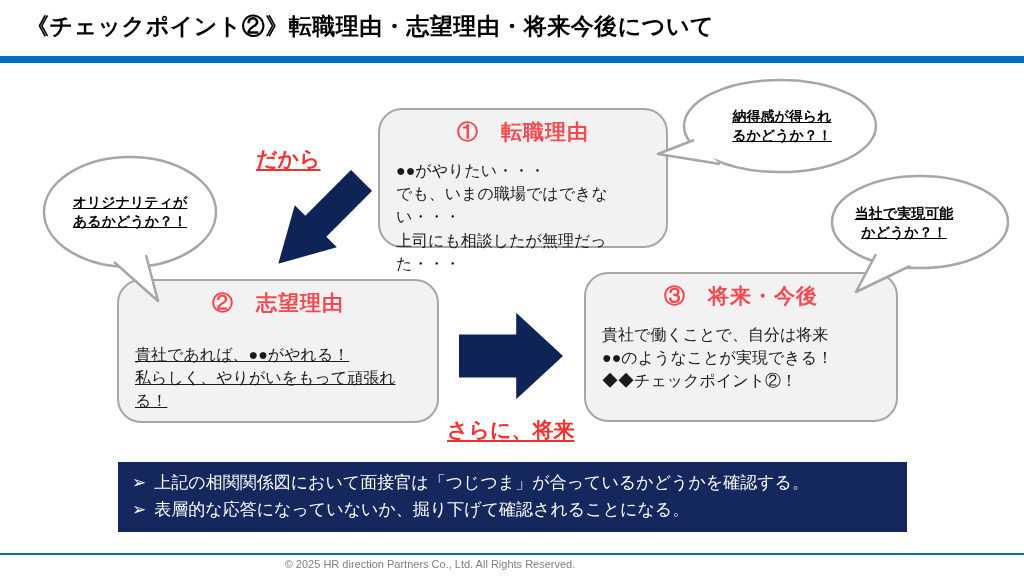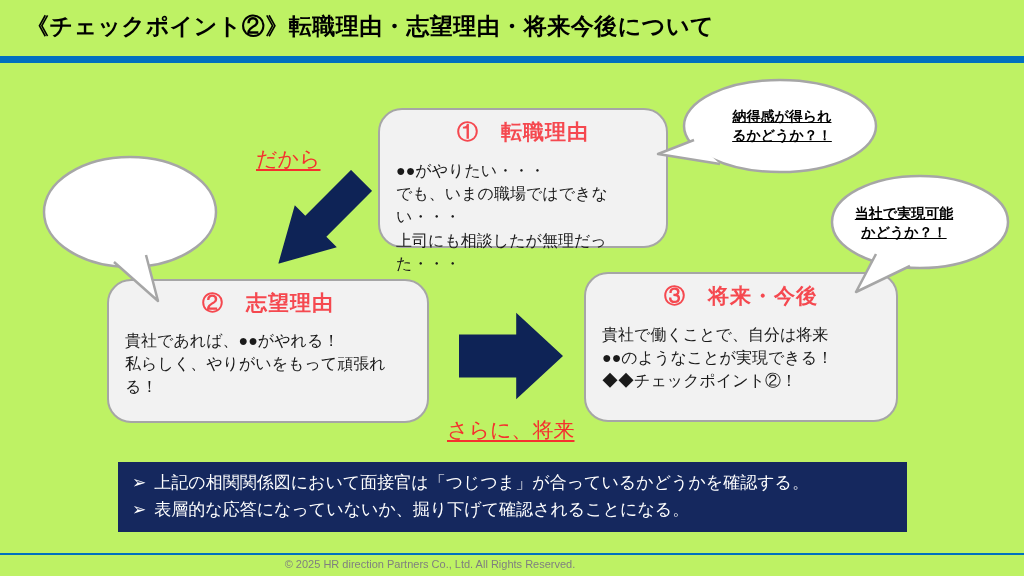--- a/index.html
+++ b/index.html
@@ -1,20 +1,20 @@
 <!DOCTYPE html>
 <html><head>
 <meta charset="utf-8">
 <style>
   * { margin:0; padding:0; box-sizing:border-box; }
   html,body { background:#e9e9e9; }
   body { font-family:"Liberation Sans", sans-serif; }
   .slide {
     position:relative; width:1024px; height:576px;
-    background:#bef264; overflow:hidden; margin:0 auto;
+    background:#ffffff; overflow:hidden; margin:0 auto;
   }
   .abs { position:absolute; }
   .slide-title {
     left:26px; top:11px; width:960px;
     font-size:23px; font-weight:700; color:#000000;
     letter-spacing:0.5px;
   }
   .title-rule { left:0; top:56px; width:1024px; height:7px; background:#0070c0; }
 
   
@@ -24,41 +24,41 @@
   }
   .box-heading {
     text-align:center; color:#f5484f; font-weight:700; font-size:21px;
     letter-spacing:1px;
   }
   .box-body {
     margin-top:13px; font-size:16px; color:#1a1a1a; line-height:1.45;
     white-space:pre-line;
   }
   .box1 { left:378px; top:108px; width:290px; height:140px; }
-  .box2 { left:107px; top:279px; width:322px; height:144px; }
-  .box2 .box-body { margin-top:12px; }
+  .box2 { left:117px; top:279px; width:322px; height:144px; }
+  .box2 .box-body { margin-top:26px;text-decoration:underline; }
   .box3 { left:584px; top:272px; width:314px; height:150px; }
 
   
   .bubble-svg { overflow:visible; }
   .bubble-text {
     text-align:center; font-size:14px; font-weight:700; color:#000;
     line-height:1.35; white-space:pre-line;text-decoration:underline;
   }
 
   
   .fat-arrow {
     background:#0e2356;
     clip-path:polygon(0 26%, 55% 26%, 55% 2%, 100% 50%, 55% 98%, 55% 74%, 0 74%);
   }
   .arrow-right { left:459px; top:311px; width:104px; height:90px; }
   .arrow-diag  { left:261px; top:191px; width:118px; height:62px; transform:rotate(135deg); }
 
   .connector-label {
-    color:#f5302e; font-weight:400; font-size:21px; text-decoration:underline;
+    color:#f5302e; font-weight:700; font-size:21px; text-decoration:underline;
     text-underline-offset:3px;
   }
   .label-dakara { left:256px; top:145px; }
   .label-sarani { left:447px; top:416px; }
 
   
   .summary {
     left:118px; top:462px; width:789px; height:70px;
     background:#15285e; color:#ffffff; padding:7px 14px;
     display:flex; flex-direction:column; justify-content:center; gap:2px;
@@ -100,20 +100,22 @@
     <div class="box-body">貴社で働くことで、自分は将来
 ●●のようなことが実現できる！
 ◆◆チェックポイント②！</div>
   </div>
 
   <svg class="abs bubble-svg" style="left:40px; top:152px;" width="184" height="156" viewBox="0 0 184 156">
     <ellipse cx="90" cy="60" rx="86" ry="55" fill="#ffffff" stroke="#a6a6a6" stroke-width="2.5"></ellipse>
     <path d="M 74 110 L 118 149 L 106 103" fill="#ffffff" stroke="#a6a6a6" stroke-width="2.5" stroke-linejoin="round"></path>
     <rect x="4" y="14" width="172" height="92" rx="46" fill="#ffffff" opacity="0"></rect>
   </svg>
+  <div class="abs bubble-text" style="left:42px; top:193px; width:176px;">オリジナリティが
+あるかどうか？！</div>
 
   <svg class="abs bubble-svg" style="left:648px; top:76px;" width="232" height="104" viewBox="0 0 232 104">
     <ellipse cx="132" cy="50" rx="96" ry="46" fill="#ffffff" stroke="#a6a6a6" stroke-width="2.5"></ellipse>
     <path d="M 46 64 L 10 78 L 72 88" fill="#ffffff" stroke="#a6a6a6" stroke-width="2.5" stroke-linejoin="round"></path>
   </svg>
   <div class="abs bubble-text" style="left:692px; top:107px; width:180px;">納得感が得られ
 るかどうか？！</div>
 
   <svg class="abs bubble-svg" style="left:828px; top:172px;" width="184" height="126" viewBox="0 0 184 126">
     <ellipse cx="92" cy="50" rx="88" ry="46" fill="#ffffff" stroke="#a6a6a6" stroke-width="2.5"></ellipse>

